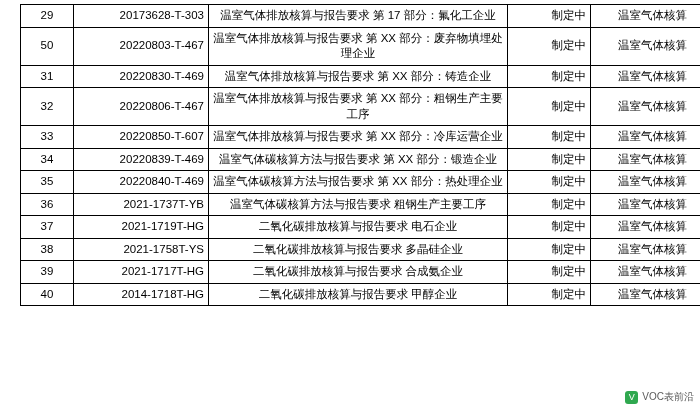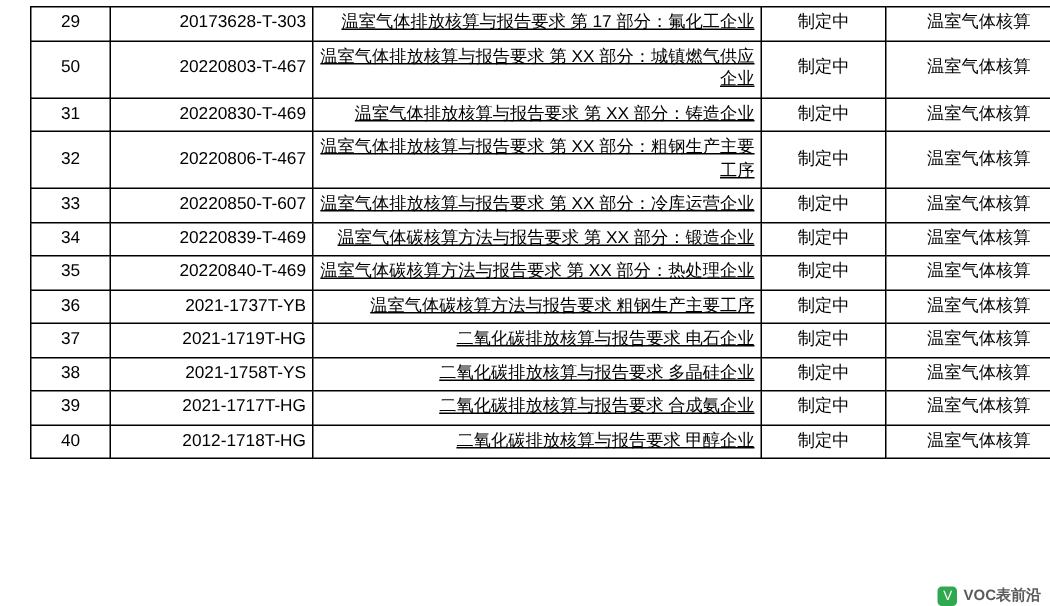--- a/index.html
+++ b/index.html
@@ -42,27 +42,26 @@
     text-align: center;
     margin-left: 41px;
   }
   .col-code {
     width: 126px;
     text-align: right;
     letter-spacing: 0px;
   }
   .col-name {
     width: 290px;
-    text-align: right;
+    text-align: center;
     padding-left: 6px;
-    text-decoration: underline;
   }
   .col-status {
     width: 74px;
-    text-align: center;
+    text-align: right;
   }
   .col-cat {
     width: 115px;
     text-align: center;
   }
   .watermark {
     position: absolute;
     right: 6px;
     bottom: 4px;
     display: flex;
@@ -78,21 +77,20 @@
     border-radius: 3px;
     background: #2fa84f;
     color: #ffffff;
     font-size: 9px;
     line-height: 13px;
     text-align: center;
     display: inline-block;
   }
   .wm-text {
     white-space: nowrap;
-    font-weight: bold;
   }
 </style>
 </head>
 <body>
 
 <div class="page">
 
   <table class="std-table">
     <tbody>
 
@@ -100,21 +98,21 @@
         <td class="col-no">29</td>
         <td class="col-code">20173628-T-303</td>
         <td class="col-name">温室气体排放核算与报告要求  第 17 部分：氟化工企业</td>
         <td class="col-status">制定中</td>
         <td class="col-cat">温室气体核算</td>
       </tr>
 
       <tr>
         <td class="col-no">50</td>
         <td class="col-code">20220803-T-467</td>
-        <td class="col-name">温室气体排放核算与报告要求  第 XX 部分：城镇燃气供应企业</td>
+        <td class="col-name">温室气体排放核算与报告要求  第 XX 部分：废弃物填埋处理企业</td>
         <td class="col-status">制定中</td>
         <td class="col-cat">温室气体核算</td>
       </tr>
 
       <tr>
         <td class="col-no">31</td>
         <td class="col-code">20220830-T-469</td>
         <td class="col-name">温室气体排放核算与报告要求  第 XX 部分：铸造企业</td>
         <td class="col-status">制定中</td>
         <td class="col-cat">温室气体核算</td>
@@ -179,21 +177,21 @@
       <tr>
         <td class="col-no">39</td>
         <td class="col-code">2021-1717T-HG</td>
         <td class="col-name">二氧化碳排放核算与报告要求  合成氨企业</td>
         <td class="col-status">制定中</td>
         <td class="col-cat">温室气体核算</td>
       </tr>
 
       <tr>
         <td class="col-no">40</td>
-        <td class="col-code">2012-1718T-HG</td>
+        <td class="col-code">2014-1718T-HG</td>
         <td class="col-name">二氧化碳排放核算与报告要求  甲醇企业</td>
         <td class="col-status">制定中</td>
         <td class="col-cat">温室气体核算</td>
       </tr>
 
     </tbody>
   </table>
 
   <div class="watermark">
     <span class="wm-badge">V</span>

